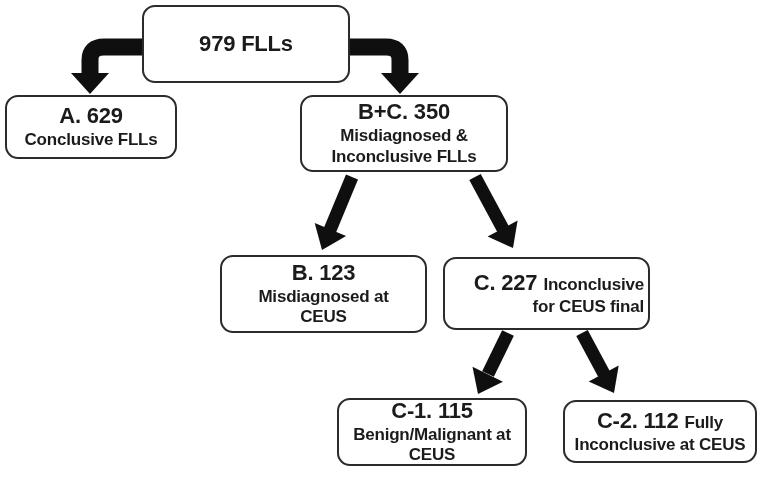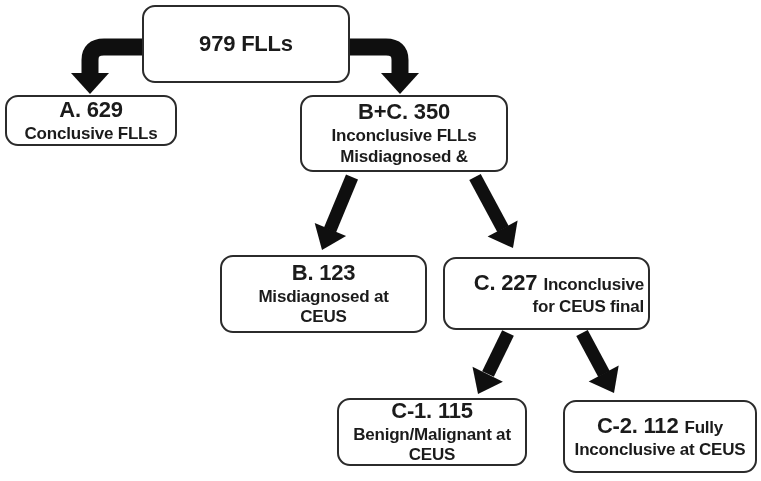--- a/index.html
+++ b/index.html
@@ -99,29 +99,29 @@
     <g>
       <line class="shaft" x1="582" y1="333" x2="604" y2="374" stroke-width="13"></line>
       <polygon class="head" points="588.7,381.6 618.7,365.6 614,393"></polygon>
     </g>
   </svg>
 
   <div class="node" style="left:142px; top:5px; width:208px; height:78px;">
     <div class="ln t">979 FLLs</div>
   </div>
 
-  <div class="node" style="left:5px; top:95px; width:172px; height:51px;">
+  <div class="node" style="left:5px; top:95px; width:172px; height:64px;">
     <div class="ln t">A. 629</div>
     <div class="ln s">Conclusive FLLs</div>
   </div>
 
   <div class="node" style="left:300px; top:95px; width:208px; height:77px;text-align:right;">
     <div class="ln t">B+C. 350</div>
+    <div class="ln s">Misdiagnosed &amp;</div>
     <div class="ln s">Inconclusive FLLs</div>
-    <div class="ln s">Misdiagnosed &amp;</div>
   </div>
 
   <div class="node" style="left:220px; top:255px; width:207px; height:78px;">
     <div class="ln t">B. 123</div>
     <div class="ln s">Misdiagnosed at</div>
     <div class="ln s">CEUS</div>
   </div>
 
   <div class="node" style="left:443px; top:257px; width:207px; height:73px;align-items:flex-end;">
     <div class="ln">
@@ -129,20 +129,20 @@
     </div>
     <div class="ln s">for CEUS final</div>
   </div>
 
   <div class="node" style="left:337px; top:398px; width:190px; height:68px;">
     <div class="ln t">C-1. 115</div>
     <div class="ln s">Benign/Malignant at</div>
     <div class="ln s">CEUS</div>
   </div>
 
-  <div class="node" style="left:563px; top:400px; width:194px; height:73px;">
+  <div class="node" style="left:563px; top:400px; width:194px; height:63px;">
     <div class="ln">
       <span class="t">C-2. 112</span><span class="inline-s">Fully</span>
     </div>
     <div class="ln s">Inconclusive at CEUS</div>
   </div>
 
 </div>
 
 </body></html>

